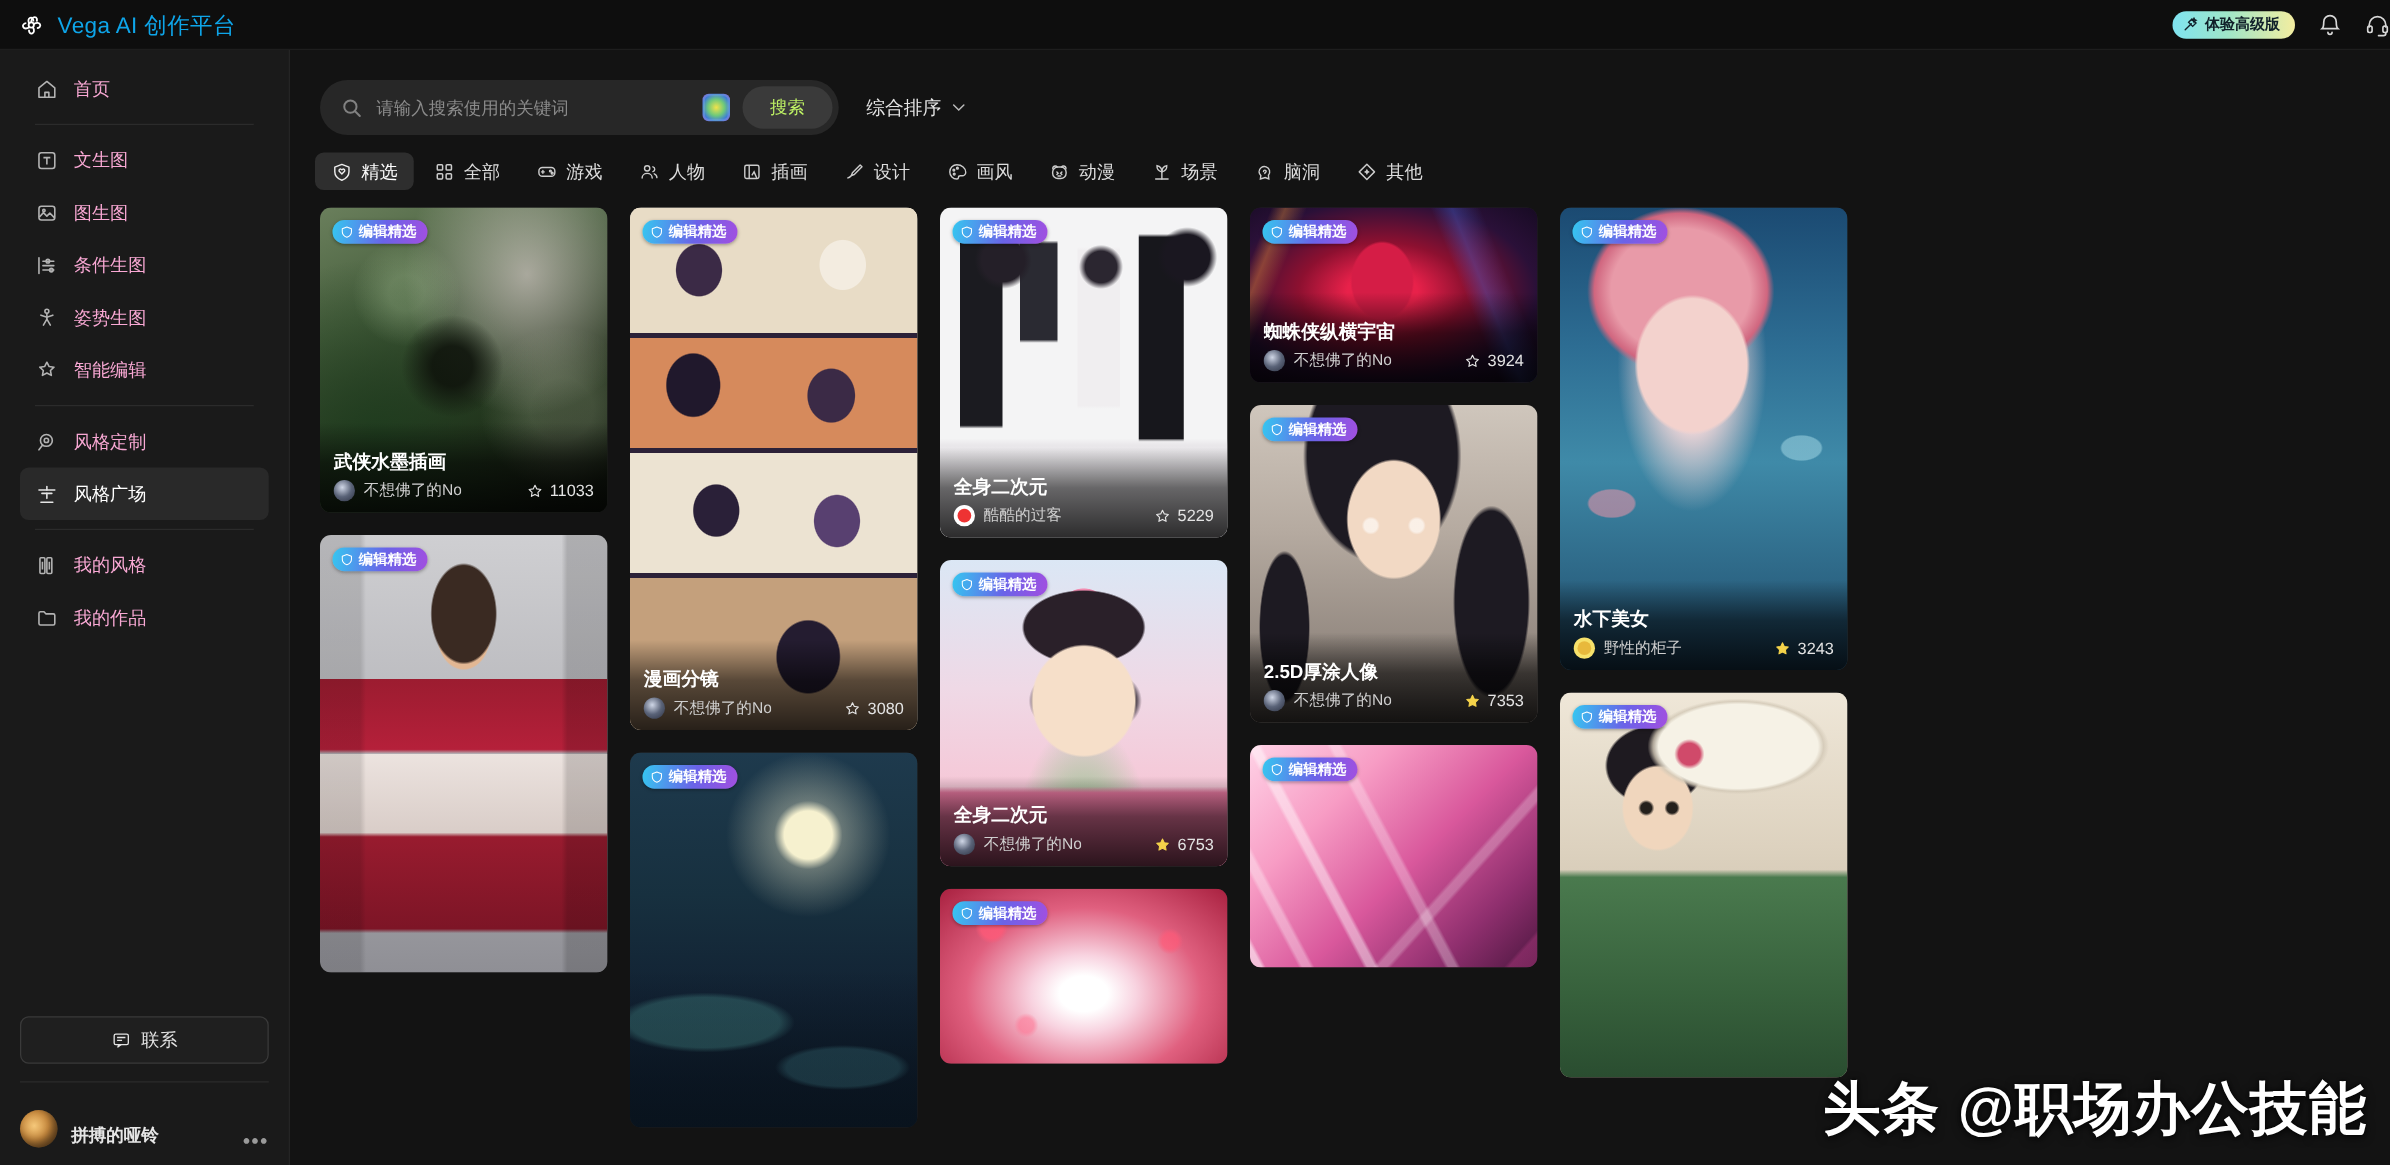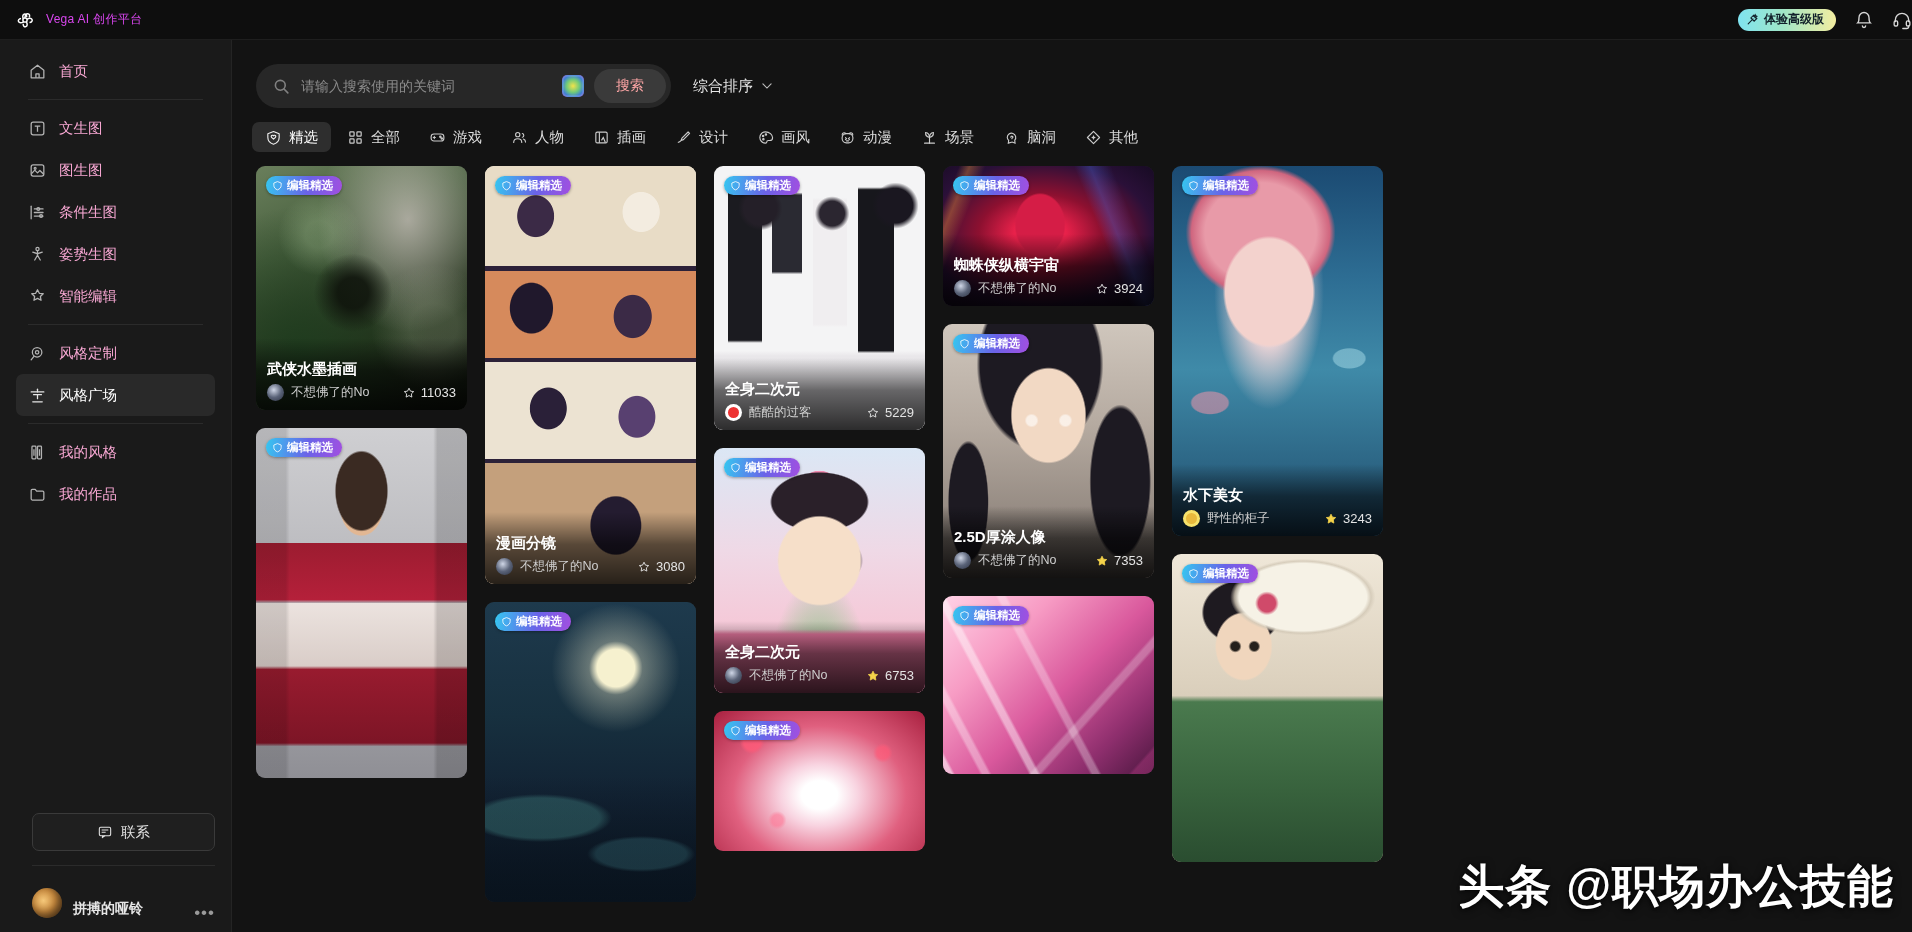--- a/index.html
+++ b/index.html
@@ -14,21 +14,21 @@
   
   .topbar {
     position:absolute; top:0; left:0; width:1912px; height:40px;
     background:#0e0e0e;
     display:flex; align-items:center;
     border-bottom:1px solid #1e1e1e;
     z-index:50;
   }
   .logo-wrap { display:flex; align-items:center; gap:10px; padding-left:14px; width:232px; }
   .logo-mark { width:22px; height:22px; flex:none; }
-  .logo-text { font-size:12px; color:#d946ef; letter-spacing:.3px; white-space:nowrap; }
+  .logo-text { font-size:18px; color:#0ea5e9; letter-spacing:.3px; white-space:nowrap; }
   .topbar-right { margin-left:auto; display:flex; align-items:center; gap:18px; }
   .premium-btn {
     height:22px; padding:0 12px 0 8px; border-radius:11px;
     background:linear-gradient(90deg,#7fe3f0 0%,#9fe6c8 45%,#f3eda0 100%);
     color:#11202a; font-size:12px; font-weight:bold;
     display:flex; align-items:center; gap:5px; cursor:pointer; white-space:nowrap;
   }
   .premium-btn svg { width:13px; height:13px; }
   .ic-btn { width:20px; height:20px; cursor:pointer; opacity:.92; }
   .ic-btn svg { width:20px; height:20px; display:block; }
@@ -43,21 +43,21 @@
   .nav-item {
     display:flex; align-items:center; gap:12px;
     height:42px; padding:0 12px; border-radius:7px;
     color:#f9a8d4; font-size:14.5px; cursor:pointer;
     white-space:nowrap;
   }
   .nav-item.active { background:#292929; color:#fff; }
   .nav-item .nic { width:19px; height:19px; flex:none; opacity:.88; display:block; }
   .nav-sep { height:1px; background:#2b2b2b; margin:7px 12px; }
 
-  .sidebar-bottom { padding:0 16px 14px 32px; }
+  .sidebar-bottom { padding:0 16px 14px 16px; }
   .contact-btn {
     height:38px; border:1px solid #3a3a3a; border-radius:7px;
     background:#1f1f1f; color:#e3e3e3; font-size:14.5px;
     display:flex; align-items:center; justify-content:center; gap:8px; cursor:pointer;
   }
   .contact-btn svg { width:16px; height:16px; }
   .bottom-sep { height:1px; background:#2b2b2b; margin:14px 0 10px 0; }
   .user-row { display:flex; align-items:flex-end; gap:11px; height:42px; cursor:pointer; }
   .avatar-lg {
     width:30px; height:30px; border-radius:50%; flex:none;
@@ -79,40 +79,40 @@
   .search-input {
     flex:1; background:transparent; border:0; outline:none;
     color:#ddd; font-size:14px; font-family:inherit;
   }
   .search-input::placeholder { color:#8a8a8a; }
   .cam-icon { width:22px; height:22px; border-radius:5px; flex:none; cursor:pointer;
     background:radial-gradient(circle at 50% 50%, #f2e34a 0%, #6fc97a 42%, #3f7fd6 70%, #8a4fcf 100%);
     box-shadow:0 0 0 2px rgba(255,255,255,.12) inset; }
   .search-btn {
     height:34px; padding:0 22px; border-radius:17px; background:#3a3a3a;
-    color:#fca5a5; font-size:14px; border:0; cursor:pointer;
+    color:#bef264; font-size:14px; border:0; cursor:pointer;
     font-family:inherit; white-space:nowrap;
   }
   .sortsel { display:flex; align-items:center; gap:7px; color:#e6e6e6; font-size:15px; cursor:pointer; white-space:nowrap; }
   .sortsel svg { width:14px; height:14px; opacity:.8; }
 
   .tabs { display:flex; align-items:center; gap:3px; padding:14px 0 0 20px; }
   .tab {
     display:flex; align-items:center; gap:7px;
     height:30px; padding:0 13px; border-radius:7px;
     color:#dcdcdc; font-size:14.5px; cursor:pointer; white-space:nowrap;
   }
   .tab.active { background:#2e2e2e; color:#fff; }
   .tab svg { width:17px; height:17px; flex:none; opacity:.92; }
 
   
   .grid {
     display:flex; gap:18px; padding:14px 0 0 24px; height:780px; overflow:hidden;
   }
-  .col { width:211px; display:flex; flex-direction:column; gap:18px; flex:none; }
+  .col { width:230px; display:flex; flex-direction:column; gap:18px; flex:none; }
   .card { position:relative; border-radius:9px; overflow:hidden; background:#222; }
   .badge {
     position:absolute; top:10px; left:10px; z-index:3;
     height:19px; padding:0 9px 0 6px; border-radius:10px;
     background:linear-gradient(100deg,#35c7f0 0%,#6a63e8 55%,#a24fe0 100%);
     color:#fff; font-size:11.5px; font-weight:bold;
     display:flex; align-items:center; gap:4px; white-space:nowrap;
     box-shadow:0 1px 3px rgba(0,0,0,.35);
   }
   .badge svg { width:11px; height:11px; }

